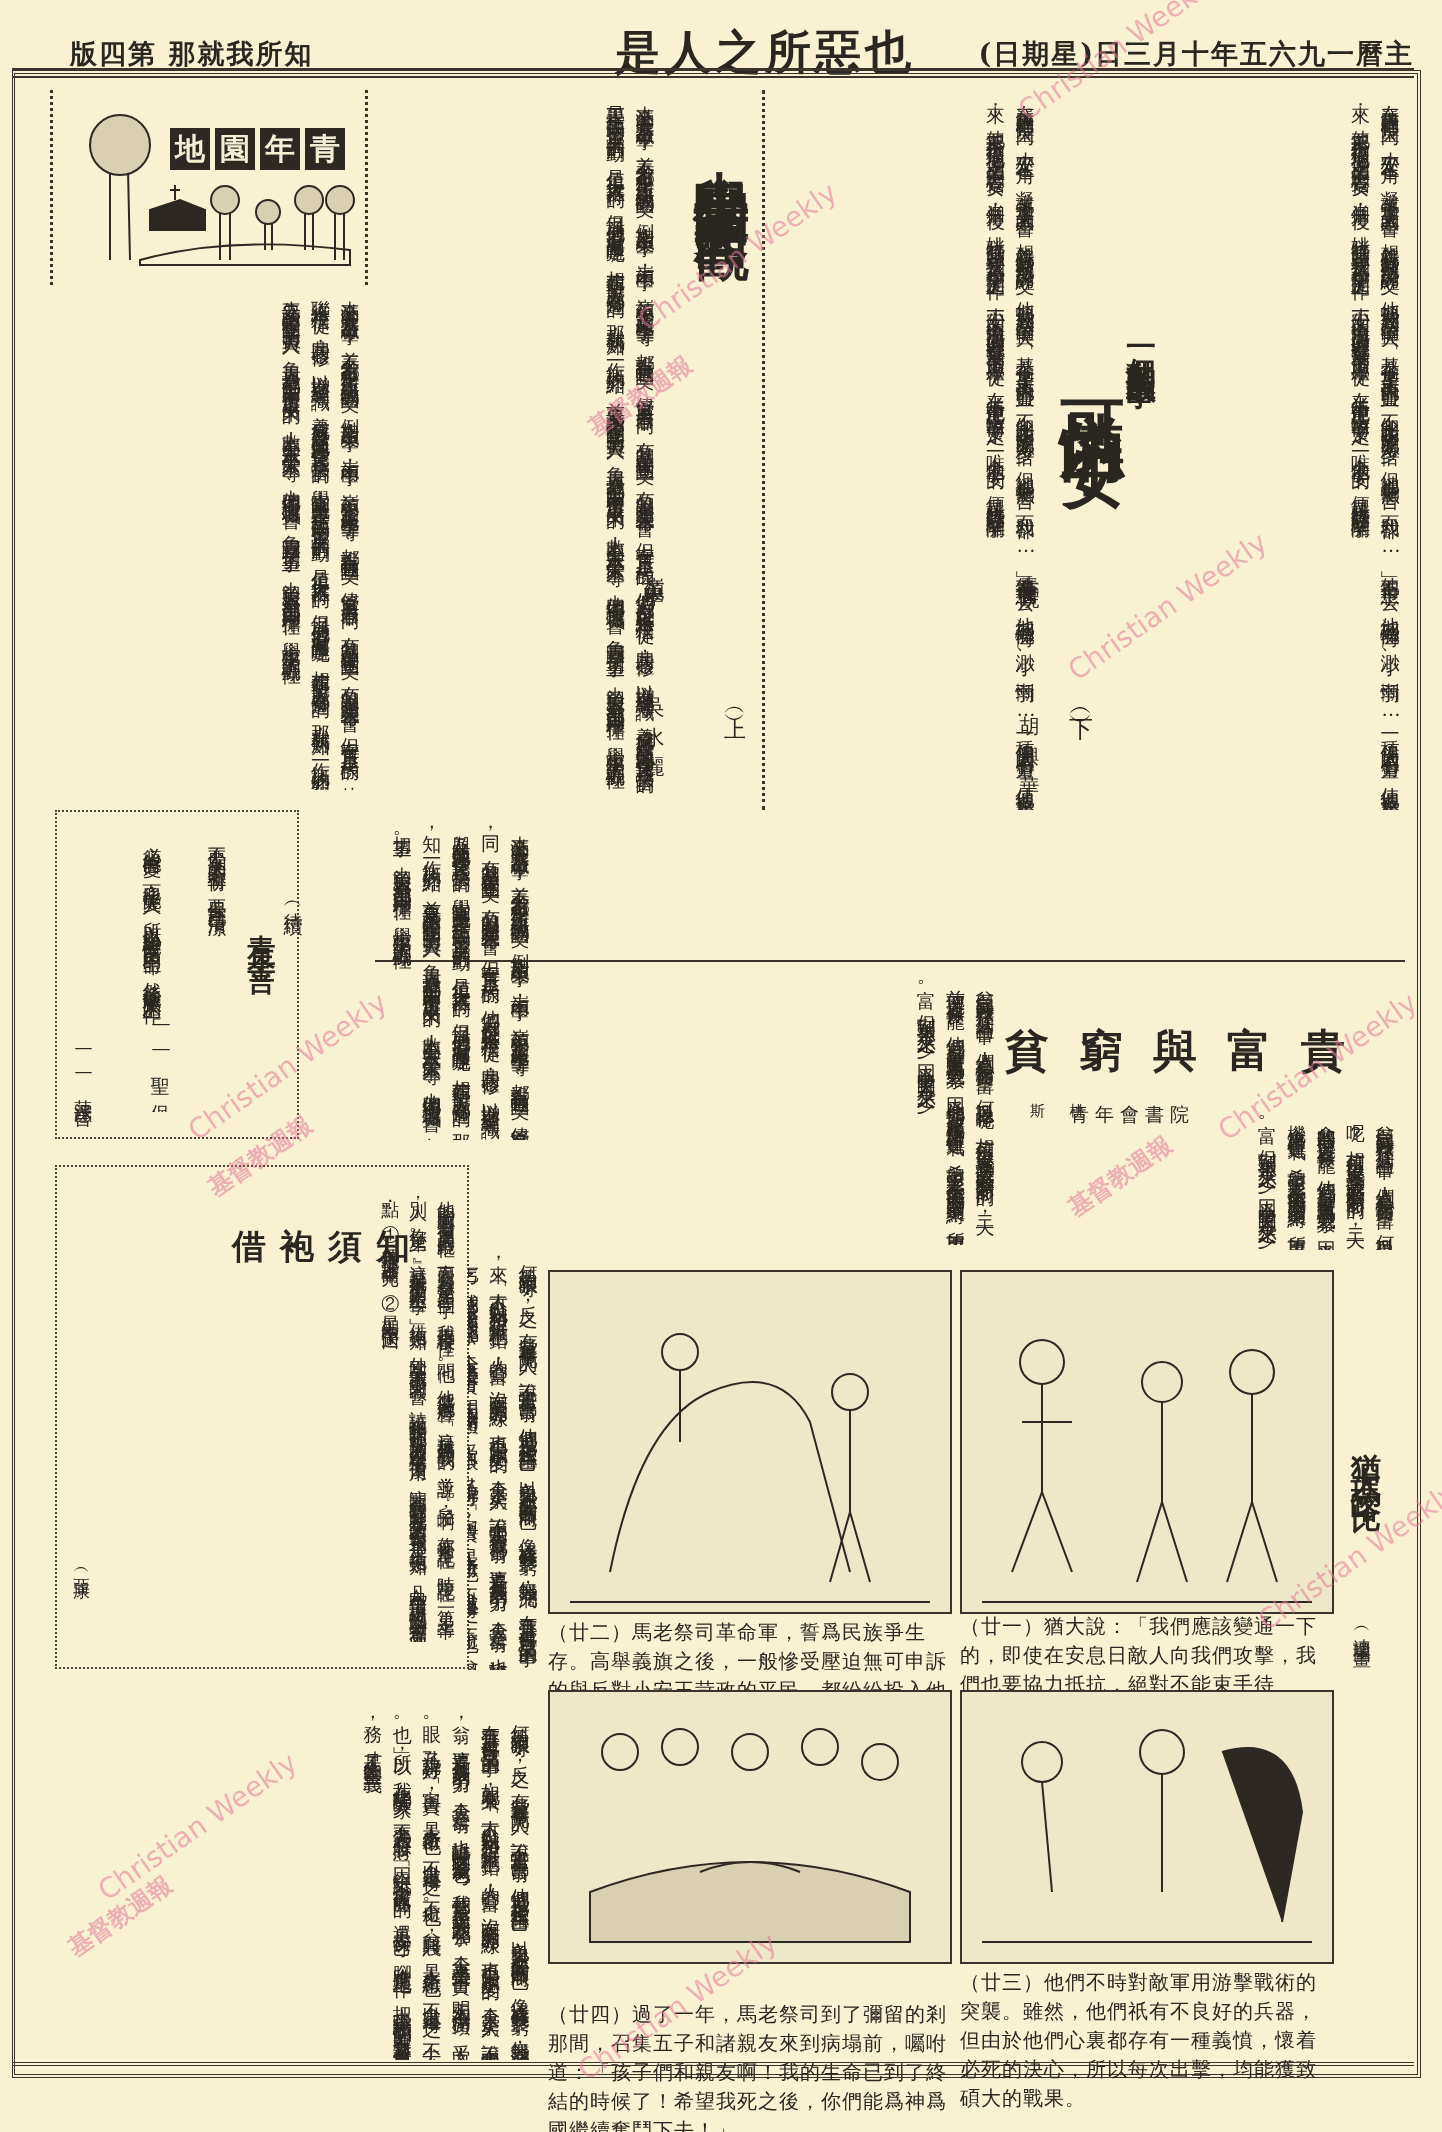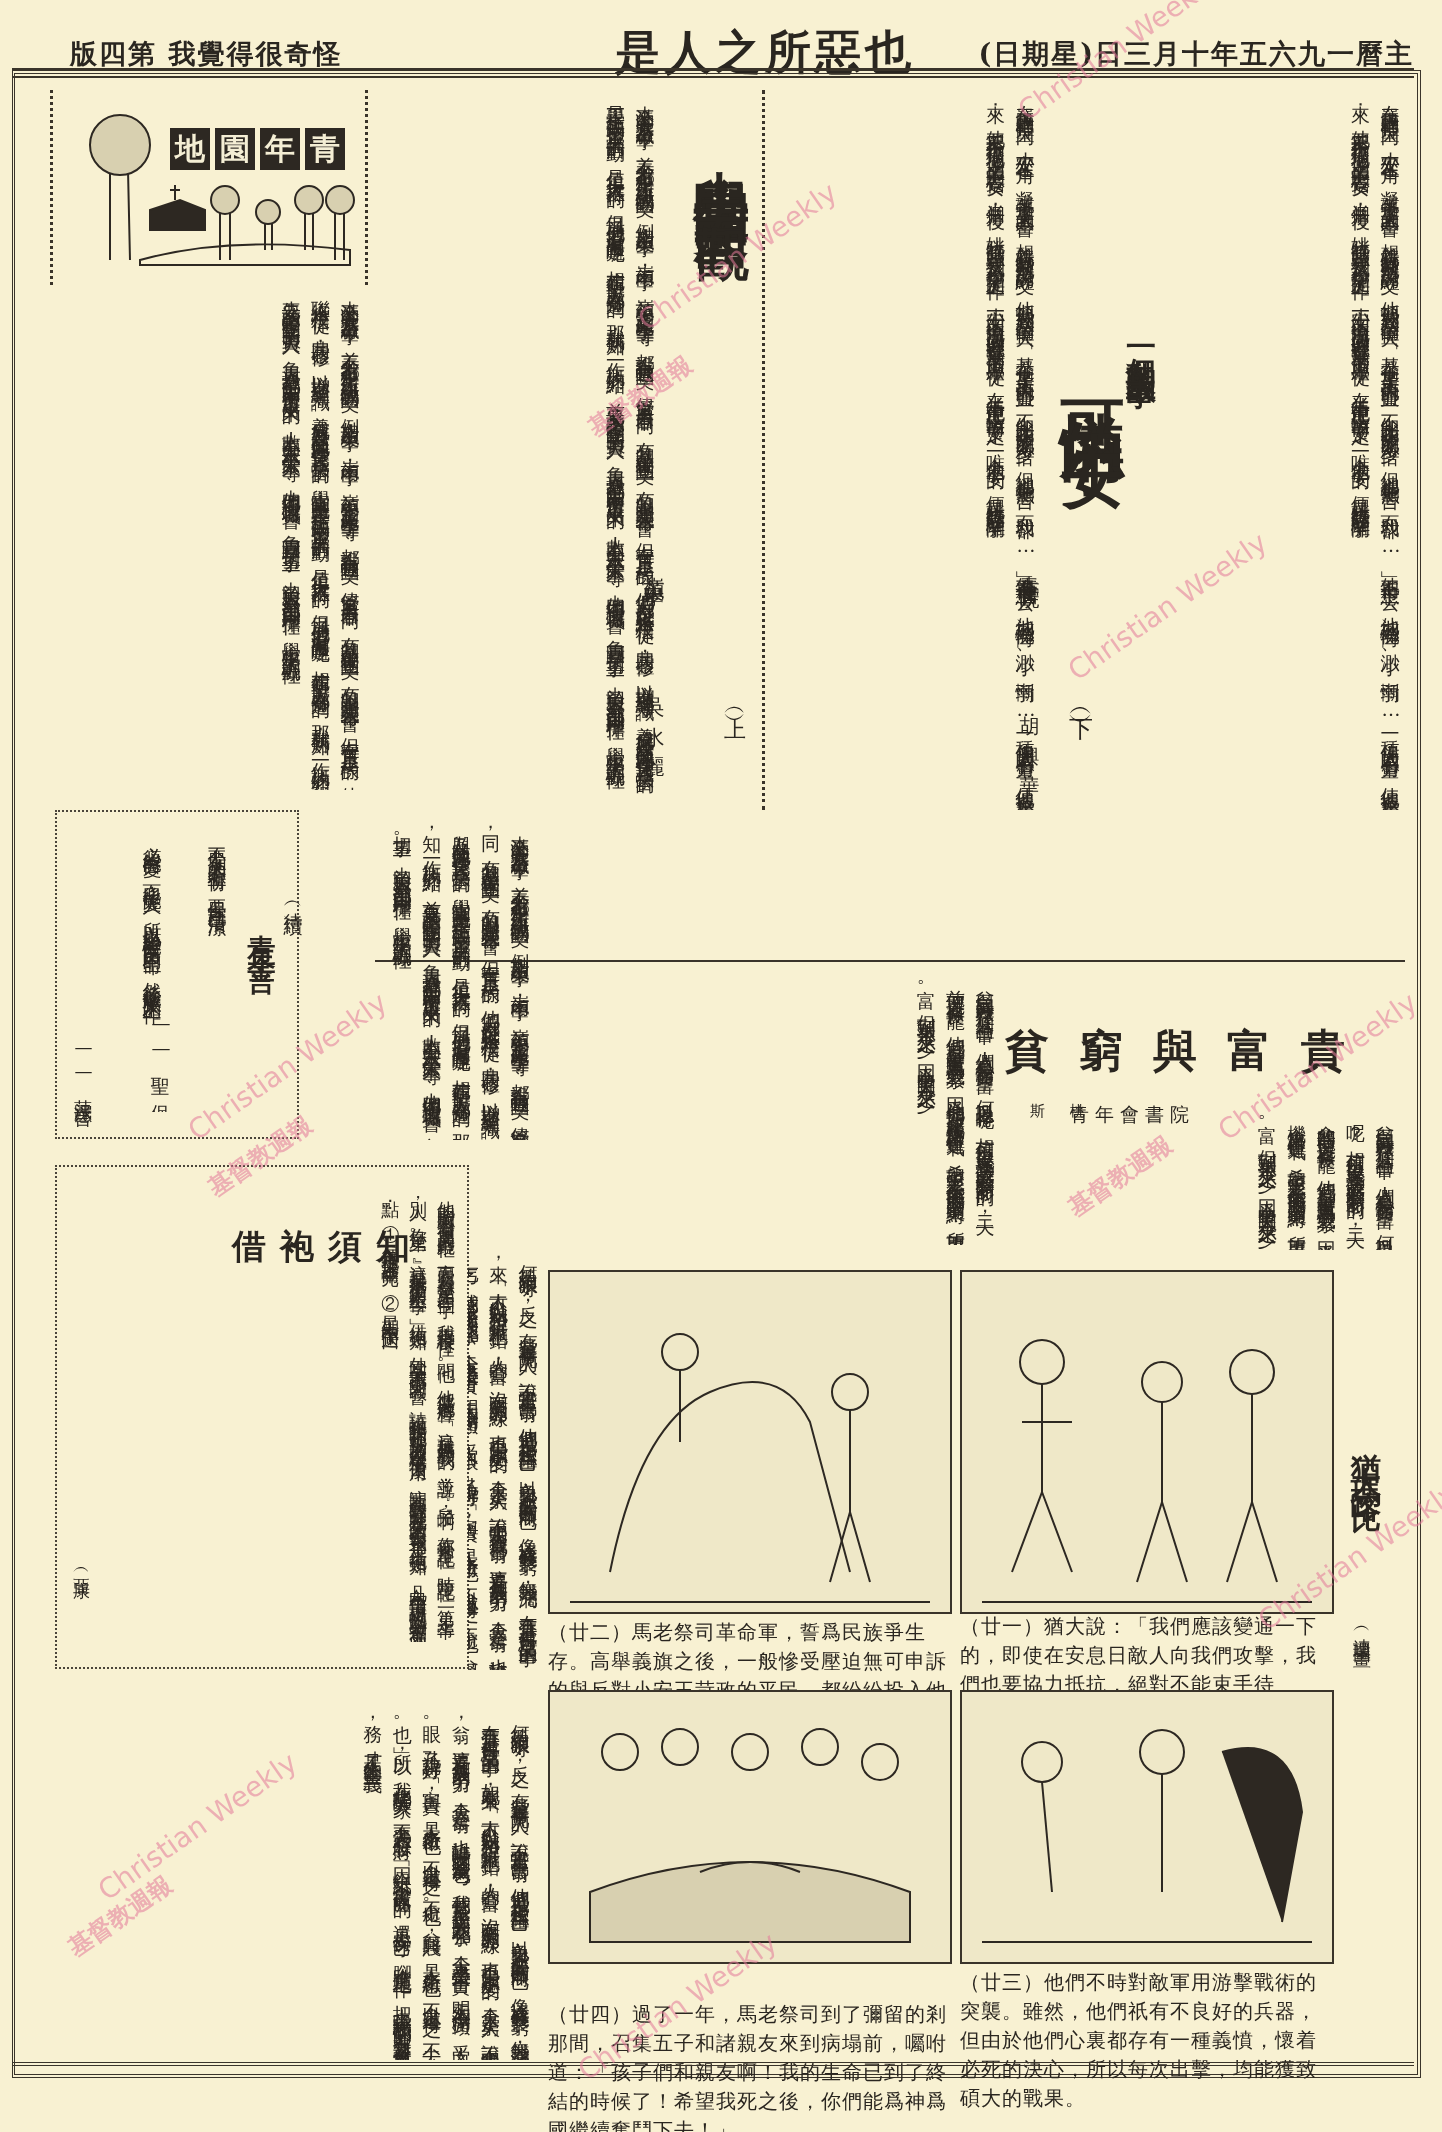--- a/index.html
+++ b/index.html
@@ -24,21 +24,21 @@
   .wm-cn{position:absolute;color:#e47a9a;opacity:.55;font-size:24px;transform:rotate(-35deg);white-space:nowrap;pointer-events:none;font-weight:bold;}
   .youth-banner{position:absolute;left:80px;top:100px;width:275px;height:170px;}
   .yb-char{position:absolute;top:28px;width:40px;height:42px;background:#2d2822;color:#f4eed4;font-size:30px;font-weight:bold;text-align:center;line-height:42px;}
 </style>
 </head>
 <body>
 
 <div class="page">
 
   <div class="masthead">
-    <div class="mh-left">版四第 我覺得很奇怪</div>
+    <div class="mh-left">版四第 那就我所知</div>
     <div class="mh-title">是人之所惡也</div>
     <div class="mh-right">(日期星)日三月十年五六九一曆主</div>
   </div>
   <div class="topbar"></div>
   <div class="frame"></div>
 
   <div class="youth-banner">
     <svg viewBox="0 0 275 170" width="275" height="170">
       <g stroke="#2d2822" fill="none" stroke-width="2">
         <path d="M30 160 L30 70 M50 160 L48 70"></path>

